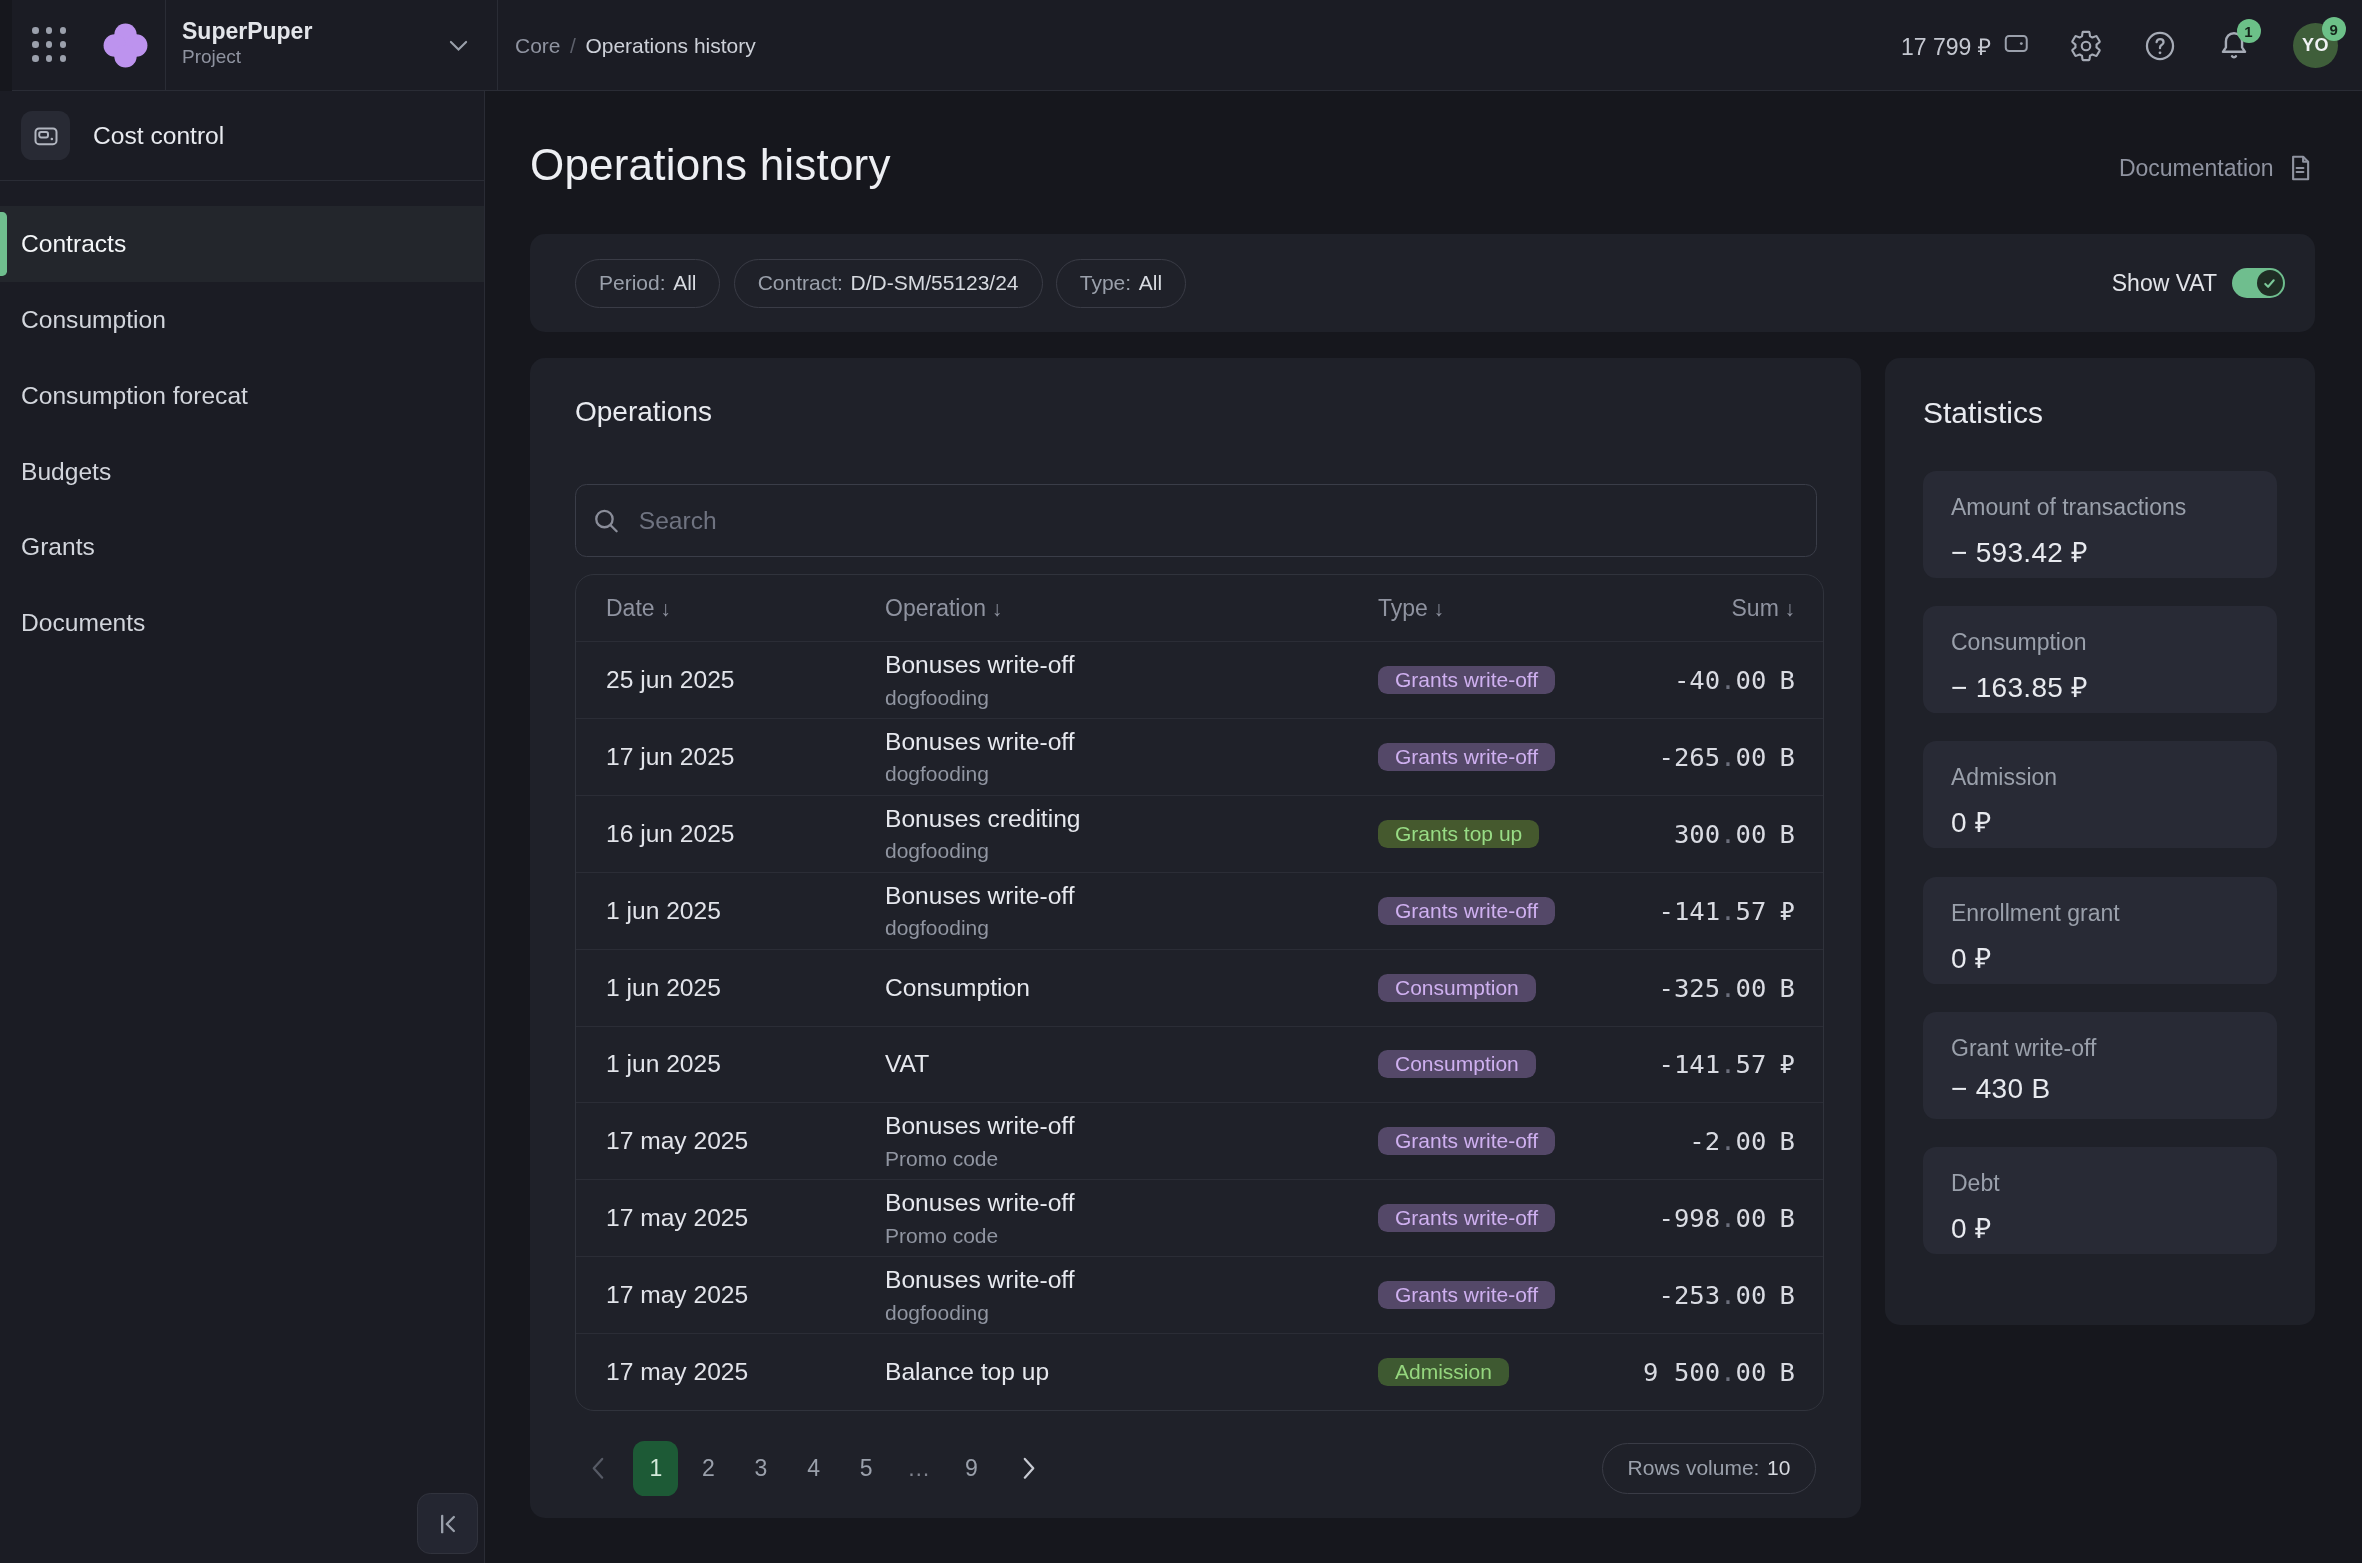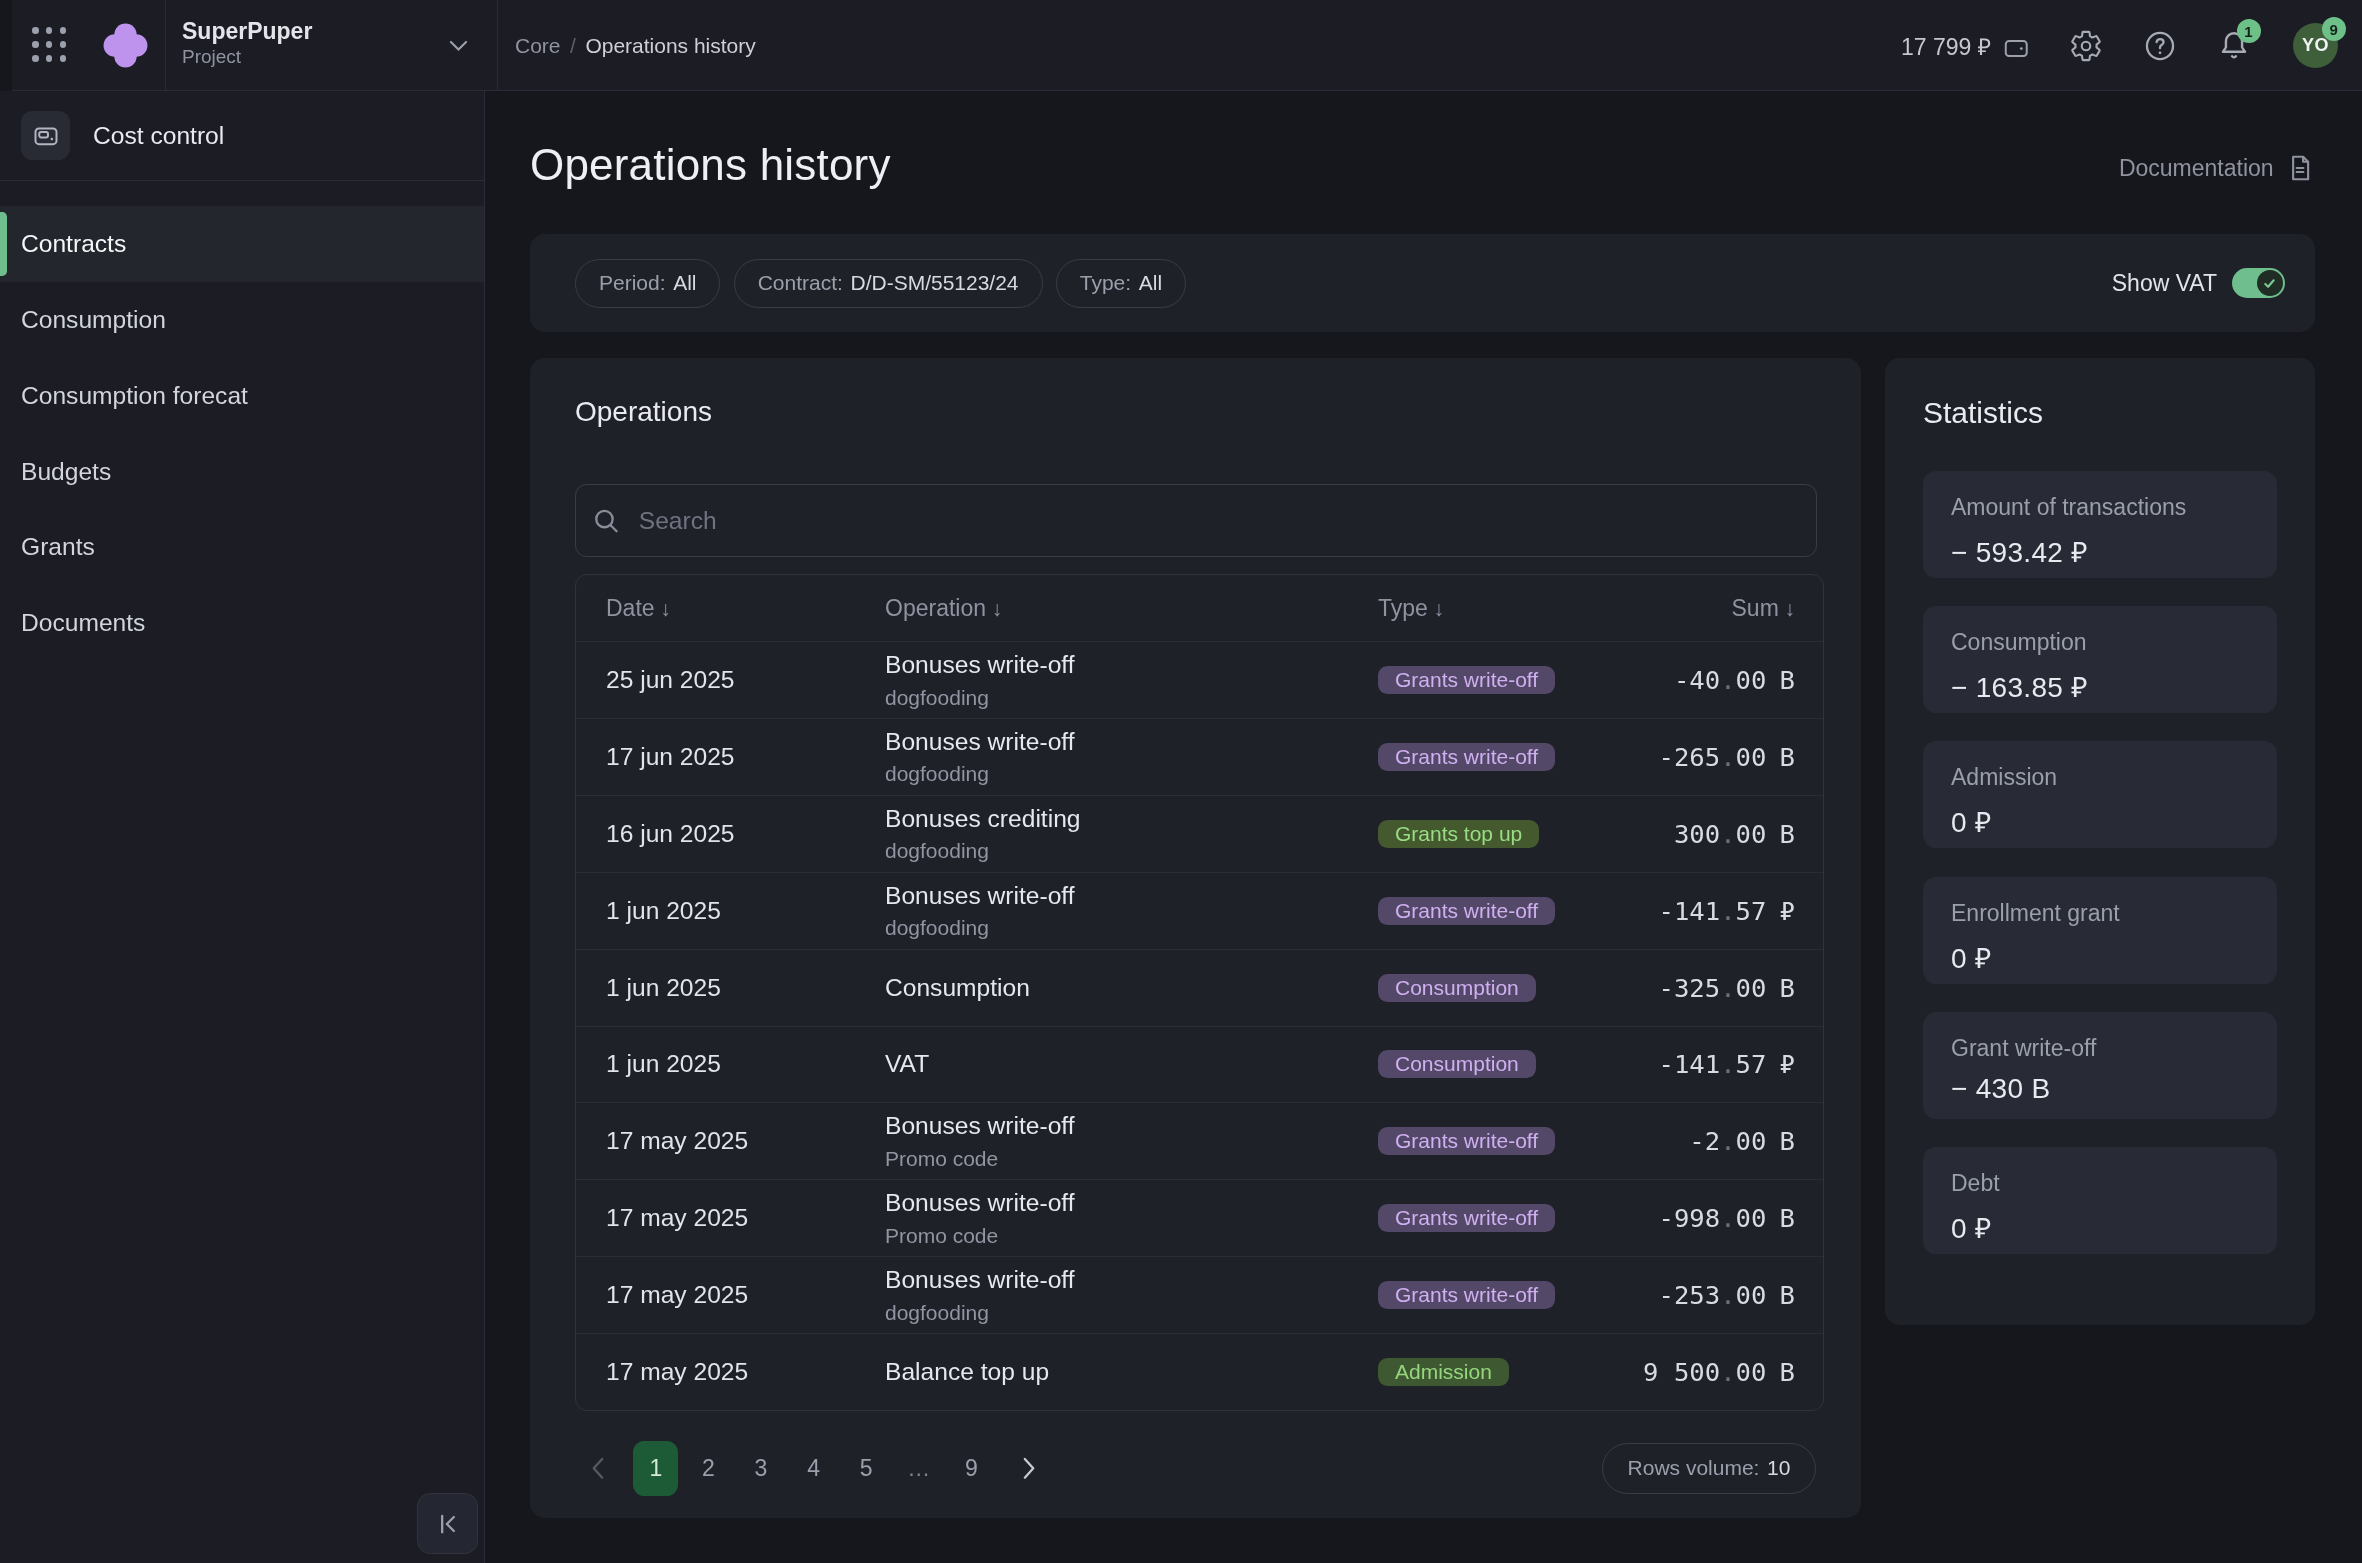--- a/index.html
+++ b/index.html
@@ -15,21 +15,21 @@
   .logo { position:absolute; left:89px; top:21px; width:49px; height:49px; }
   .proj { position:absolute; left:170px; top:17px; }
   .proj .name { font-size:23px; font-weight:600; color:#e3e5ea; line-height:28px; }
   .proj .sub { font-size:19px; color:#8f93a0; line-height:24.6px; }
   .proj-chevron { position:absolute; left:437px; top:40px; }
   .breadcrumb { position:absolute; left:503px; top:0; height:91px; display:flex; align-items:center; font-size:21px; gap:9.5px; }
   .breadcrumb .dim { color:#8f93a0; }
   .breadcrumb .sep { color:#5d606b; }
   .breadcrumb .cur { color:#cdd0d8; }
   .top-right { position:absolute; right:36px; top:0; height:91px; display:flex; align-items:center; }
-  .balance { display:flex; align-items:flex-end; gap:11.4px; font-size:23px; color:#c4c7d0; cursor:pointer; }
+  .balance { display:flex; align-items:flex-start; gap:11.4px; font-size:23px; color:#c4c7d0; cursor:pointer; }
   .tb-ic { margin-left:40px; cursor:pointer; display:flex; align-items:center; justify-content:center; }
   .bell-wrap, .avatar-wrap { position:relative; }
   .badge-dot { position:absolute; top:-9.5px; right:-9.5px; min-width:24px; height:24px; border-radius:12.3px; background:var(--green-badge); color:#15241b; font-size:15px; font-weight:700; display:flex; align-items:center; justify-content:center; }
   .avatar { width:45px; height:45px; border-radius:50%; background:#3f5e3a; color:#f0f2f4; font-size:18px; font-weight:700; display:flex; align-items:center; justify-content:center; letter-spacing:0.5px; }
   .avatar-wrap { margin-left:42px; cursor:pointer; }
   .avatar-wrap .badge-dot { top:-5.7px; right:-7.6px; }
 
   
   .sidebar { position:absolute; left:0; top:91px; width:485px; height:1473px; background:var(--bar-bg); border-right:0.9px solid var(--line); }
   .side-head { position:absolute; left:0; top:0; width:100%; height:89px; }
@@ -55,21 +55,21 @@
   .showvat .sv-label { font-size:23px; color:#e2e4e9; }
   .toggle { width:53px; height:30px; border-radius:15px; background:var(--green); position:relative; cursor:pointer; }
   .toggle .knob { position:absolute; right:1.9px; top:1.9px; width:26.5px; height:26.5px; border-radius:50%; background:#1f2d24; display:flex; align-items:center; justify-content:center; }
 
   .ops-card { left:530px; top:358px; width:1331px; height:1160px; }
   .ops-title { position:absolute; left:45px; top:38px; font-size:28px; font-weight:500; color:#e9ebf0; }
   .searchbox { position:absolute; left:45px; top:126px; width:1242px; height:73px; border:1.4px solid #3a3d48; border-radius:11.4px; display:flex; align-items:center; padding:0 15px; gap:17px; }
   .searchbox input { background:transparent; border:none; outline:none; font-size:24.6px; color:#d6d9e0; width:100%; font-family:"Liberation Sans",sans-serif; }
   .searchbox input::placeholder { color:#6f7380; }
 
-  .tbl { position:absolute; left:45px; top:216px; width:1249px; height:837px; border:0.9px solid #30333c; border-radius:12px; overflow:hidden; display:flex; flex-direction:column; }
+  .tbl { position:absolute; left:45px; top:216px; width:1249px; height:837px; border:0.9px solid #30333c; border-radius:19px; overflow:hidden; display:flex; flex-direction:column; }
   .thead { height:66px; flex:none; position:relative; }
   .th { position:absolute; top:50%; transform:translateY(-50%); font-size:23px; color:#8f93a0; cursor:pointer; white-space:nowrap; }
   .th .arr { font-size:21px; margin-left:5.7px; }
   .c1 { left:30px; } .c2 { left:309px; } .c3 { left:802px; }
   .c4 { right:28px; text-align:right; }
   .tbody { flex:1; display:flex; flex-direction:column; }
   .trow { flex:1; position:relative; border-top:0.9px solid #2b2d36; cursor:pointer; }
   .cell { position:absolute; top:50%; transform:translateY(-50%); }
   .cell.date { font-size:24.6px; color:#e2e4ea; }
   .cell.op .t { font-size:24.6px; color:#e6e8ee; }

